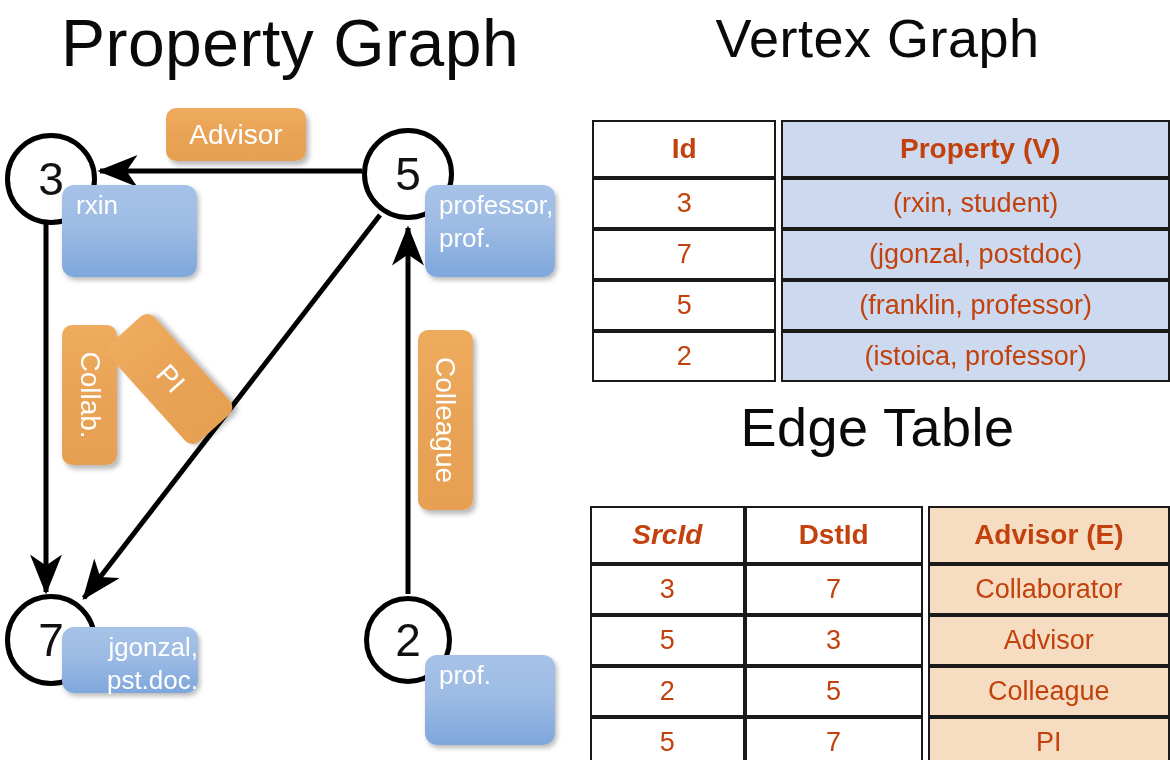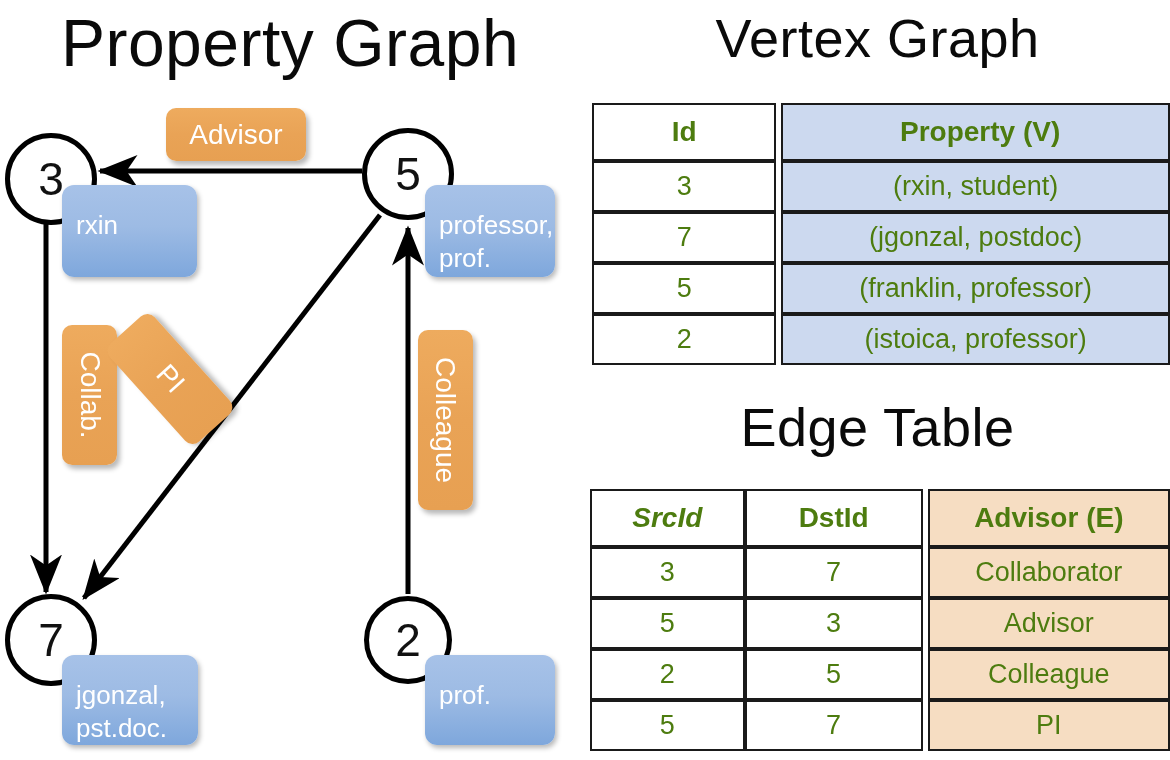--- a/index.html
+++ b/index.html
@@ -87,21 +87,21 @@
   .prop-box {
     position: absolute;
     border-radius: 12px;
     background: linear-gradient(to bottom, #a7c2e8 0%, #9dbbe4 45%, #7ea7dc 100%);
     box-shadow: 2px 3px 5px rgba(0,0,0,0.28);
     color: #ffffff;
     font-family: "Liberation Sans", sans-serif;
     font-weight: 300;
     font-size: 26px;
     line-height: 33px;
-    padding: 24px 0 10px 14px;
+    padding: 4px 0 10px 14px;
     box-sizing: border-box;
     z-index: 4;
   }
 
   
   .edge-label {
     position: absolute;
     border-radius: 10px;
     background: linear-gradient(to bottom, #eeab5e 0%, #e9a356 50%, #e7a052 100%);
     box-shadow: 3px 4px 5px rgba(0,0,0,0.28);
@@ -117,21 +117,22 @@
   .edge-label > span { display: block; white-space: nowrap; }
   .rot90  > span { transform: rotate(90deg); }
 
   
   .data-table {
     position: absolute;
     border-collapse: separate;
     border-spacing: 0;
     font-family: "Liberation Sans", sans-serif;
     font-weight: 300;
-    color: #4d7c0f;
+    color: #c2410c;
+    margin-top: 17px;
   }
   .data-table td, .data-table th {
     border: 2.5px solid #1a1a1a;
     text-align: center;
     vertical-align: middle;
     font-weight: 300;
     font-size: 27px;
     padding: 0;
     height: 47px;
     background: #ffffff;
@@ -193,21 +194,21 @@
 
   <div class="prop-box" style="left:62px; top:185px; width:135px; height:92px;">
     <div>rxin</div>
   </div>
 
   <div class="prop-box" style="left:425px; top:185px; width:130px; height:92px;">
     <div>professor,</div>
     <div>prof.</div>
   </div>
 
-  <div class="prop-box" style="left:62px; top:655px; width:136px; height:90px;">
+  <div class="prop-box" style="left:62px; top:627px; width:136px; height:66px;text-align:right;">
     <div>jgonzal,</div>
     <div>pst.doc.</div>
   </div>
 
   <div class="prop-box" style="left:425px; top:655px; width:130px; height:90px;">
     <div>prof.</div>
   </div>
 
   <div class="edge-label" style="left:166px; top:108px; width:140px; height:53px; font-size:28px;">
     <span>Advisor</span>

